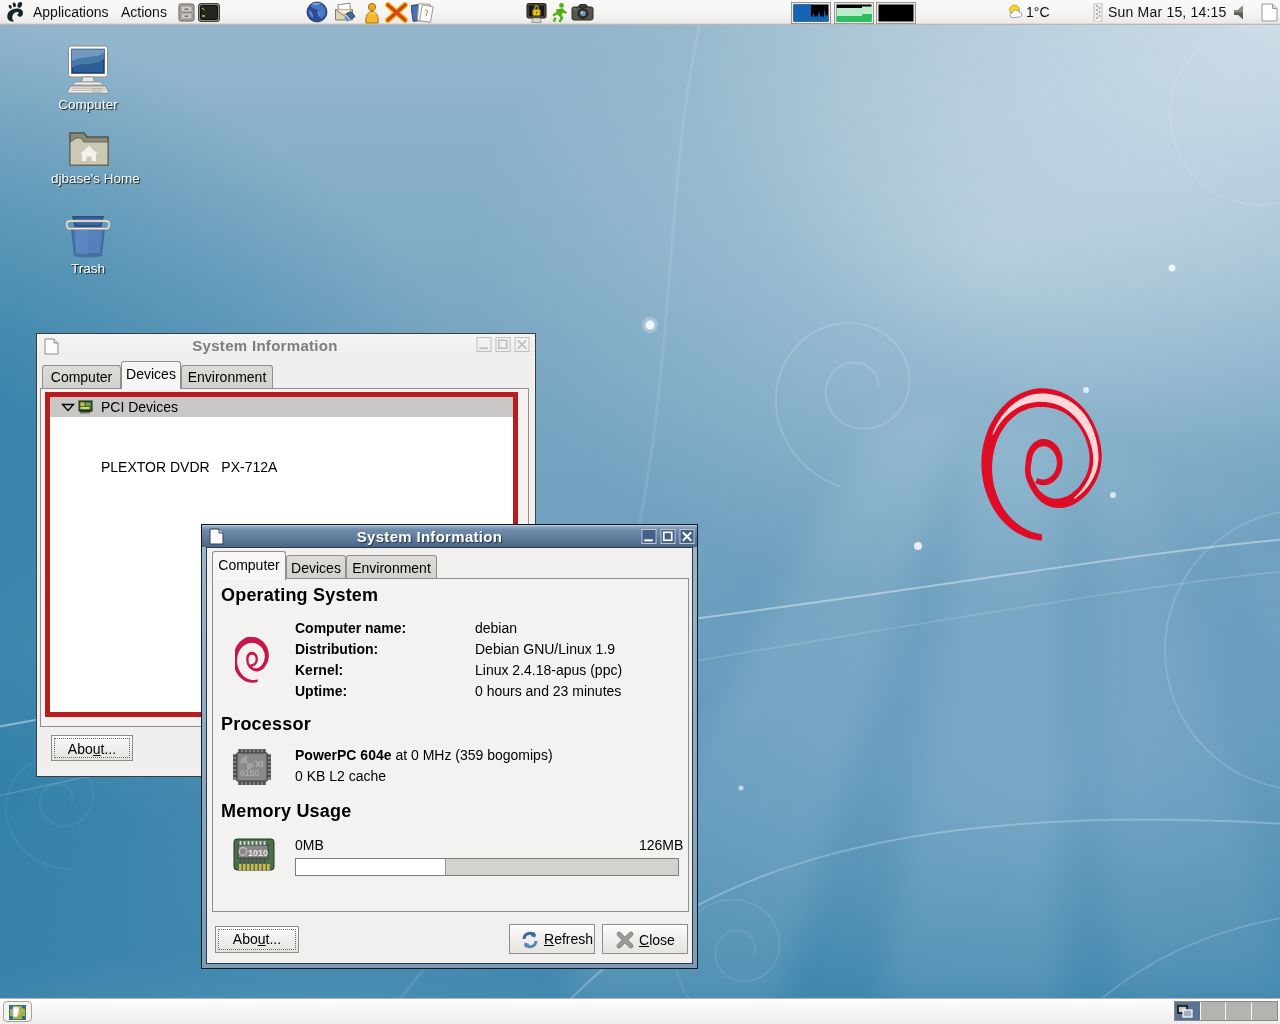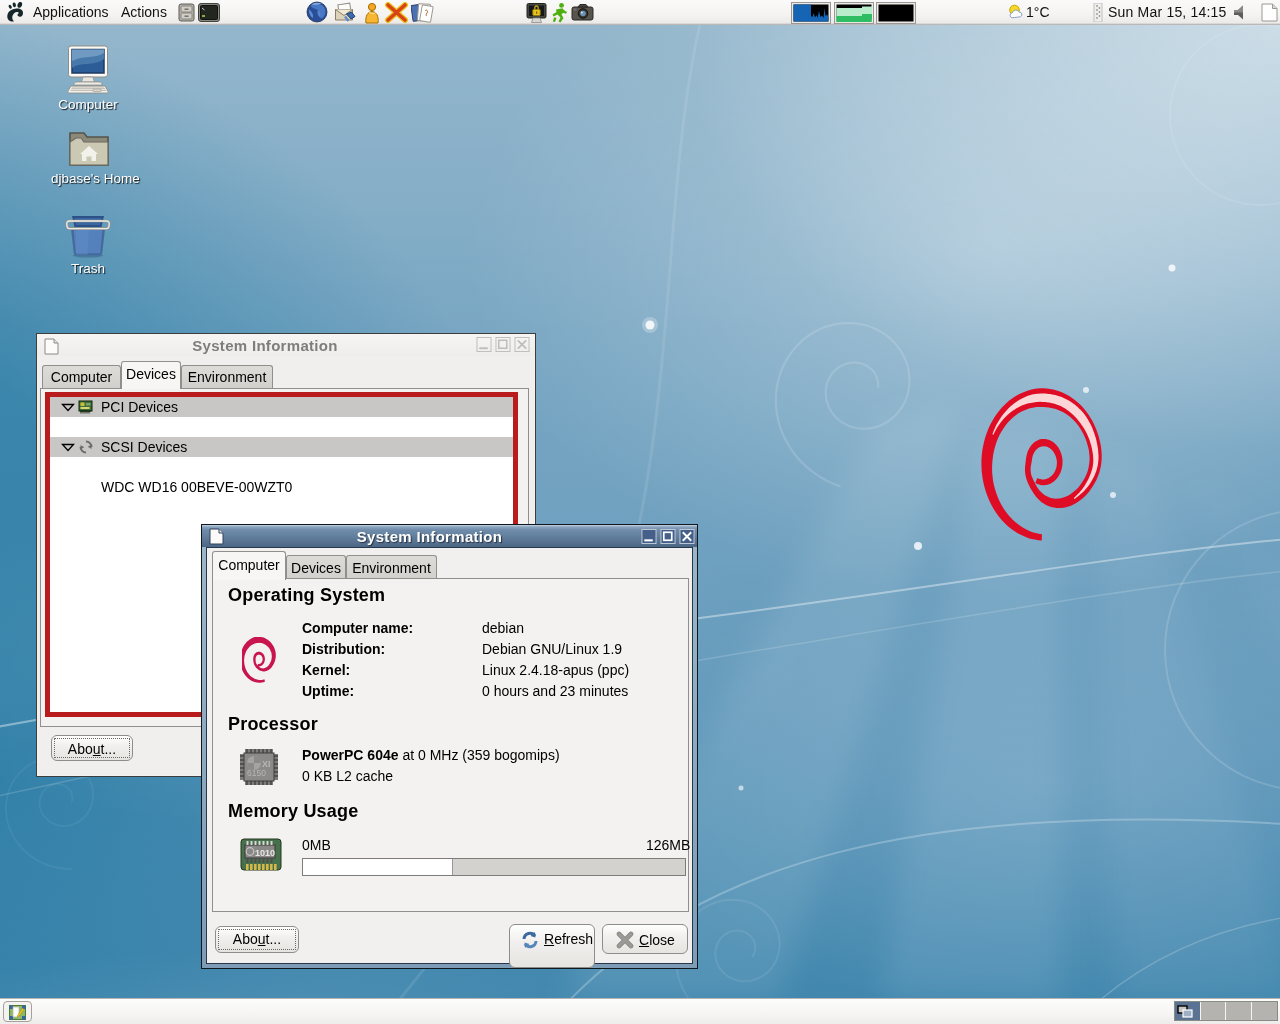--- a/index.html
+++ b/index.html
@@ -48,21 +48,21 @@
 #win2 .tbar { position:absolute; left:1px; top:1px; width:495px; height:22px;
  background:linear-gradient(180deg,#c3d3e2 0%,#8ba3bd 9%,#708cab 22%,#63809f 50%,#556f8e 82%,#4b6585 100%); }
 #win2 .tbar .ttl { position:absolute; left:20px; right:60px; top:3px; text-align:center; font-size:15px; font-weight:bold; color:#fff; text-shadow:1px 1px 1px rgba(0,0,0,0.55); letter-spacing:0.3px; }
 #win2 .body { position:absolute; left:5px; top:23px; width:487px; height:417px; border:1px solid #24384e; background:#f1f0ee; }
 .tbtn { position:absolute; top:4px; width:16px; height:15px; }
 
 .tab { position:absolute; font-size:14px; color:#000; text-align:center; background:linear-gradient(180deg,#dedcd9,#d2d0cc); border:1px solid #918f8b; border-bottom:none; border-radius:3px 3px 0 0; }
 .tab.on { background:#f7f6f4; z-index:3; }
 .page { position:absolute; background:#f3f2f0; border:1px solid #918f8b; }
 
-.gbtn { position:absolute; background:linear-gradient(180deg,#fefefe,#f1f0ee 40%,#e6e4e1); border:1px solid #8f8d89; border-radius:6px; font-size:14px; color:#000; }
+.gbtn { position:absolute; background:linear-gradient(180deg,#fefefe,#f1f0ee 40%,#e6e4e1); border:1px solid #8f8d89; border-radius:0; font-size:14px; color:#000; }
 
 .trow { position:absolute; left:0; width:100%; height:20px; font-size:14px; line-height:20px; }
 .trow.hdr { background:#c9c7c5; }
 .u { text-decoration:underline; }
 </style></head>
 <body>
 <div id="screen">
 <div id="wall">
 <svg width="1280" height="975" viewBox="0 24 1280 975" style="top:0">
  <g fill="none" stroke="#ffffff">
@@ -326,34 +326,22 @@
             </svg>
     <svg style="position:absolute;left:28px;top:2px" width="16" height="16" viewBox="0 0 16 16">
      <rect x="1" y="2" width="13" height="10" fill="#3f6e36" stroke="#10240c"></rect>
      <rect x="2.5" y="3.5" width="4" height="3.5" fill="#c8c03a"></rect>
      <rect x="8" y="4" width="4.5" height="2.5" fill="#7aa46e"></rect>
      <rect x="2.5" y="8" width="9" height="2" fill="#d8d470"></rect>
      <path d="M2 12 L13 12 M3 12 v2.5 M5 12 v2.5 M7 12 v2.5 M9 12 v2.5 M11 12 v2.5" stroke="#10240c"></path>
     </svg>
     <span style="position:absolute;left:51px">PCI Devices</span>
    </div>
-   <div class="trow hdr" style="top:40px">
-    <svg style="position:absolute;left:11px;top:6px" width="14" height="9" viewBox="0 0 14 9">
-              <path d="M1.5 1.5 L12.5 1.5 L7 7.5Z" fill="#c9c7c5" stroke="#000" stroke-width="1.3"></path>
-            </svg>
-    <svg style="position:absolute;left:28px;top:2px" width="16" height="16" viewBox="0 0 16 16">
-     <path d="M8 2.5 A5.5 5.5 0 0 1 13.5 8" fill="none" stroke="#6e6c68" stroke-width="2"></path>
-     <path d="M8 13.5 A5.5 5.5 0 0 1 2.5 8" fill="none" stroke="#6e6c68" stroke-width="2"></path>
-     <path d="M13.5 5.5 L13.5 10 L9.8 7.8Z" fill="#6e6c68"></path>
-     <path d="M2.5 10.5 L2.5 6 L6.2 8.2Z" fill="#6e6c68"></path>
-    </svg>
-    <span style="position:absolute;left:51px">SCSI Devices</span>
-   </div>
-   <div class="trow" style="top:80px">
-            <span style="position:absolute;left:51px">WDC WD16 00BEVE-00WZT0</span>
+   <div class="trow" style="top:60px">
+            <span style="position:absolute;left:51px">PLEXTOR DVDR&nbsp;&nbsp;&nbsp;PX-712A</span>
           </div>
   </div>
   <div class="gbtn" style="left:13px;top:379px;width:82px;height:26px">
    <div style="position:absolute;inset:2px;border:1px dotted #6a6864;border-radius:1px;text-align:center;line-height:20px">Abo<span class="u">u</span>t...</div>
   </div>
  </div>
 </div>
 
 <div class="win" id="win2">
  <div class="outer"></div>
@@ -374,21 +362,21 @@
   <svg class="tbtn" style="left:477px" width="16" height="16" viewBox="0 0 16 16">
           <rect x="0.5" y="0.5" width="15" height="15" fill="#44608a" stroke="#c4cdd8"></rect>
           <path d="M3.5 3.5 L12.5 12.5 M12.5 3.5 L3.5 12.5" stroke="#fff" stroke-width="2"></path>
         </svg>
  </div>
  <div class="body">
   <div class="tab on" style="left:5px;top:3px;width:74px;height:29px;line-height:26px;z-index:3">Computer</div>
   <div class="tab" style="left:79px;top:7px;width:60px;height:25px;line-height:25px;z-index:1">Devices</div>
   <div class="tab" style="left:139px;top:7px;width:91px;height:25px;line-height:25px;z-index:1">Environment</div>
   <div class="page" style="left:5px;top:30px;width:477px;height:334px;z-index:2"></div>
-  <div style="position:absolute;left:16px;top:30px;width:477px;height:334px;z-index:4;font-size:14px">
+  <div style="position:absolute;left:9px;top:30px;width:477px;height:334px;z-index:4;font-size:14px">
    <div style="position:absolute;left:5px;top:7px;font-size:18px;font-weight:bold;letter-spacing:0.2px">Operating System</div>
    <svg style="position:absolute;left:19px;top:59px" width="38" height="47" viewBox="229.5 635.5 38 47">
             <path d="M252.5 680.1 251.0 680.7 249.4 681.0 247.8 681.2 246.2 681.3 244.6 681.1 243.0 680.8 241.4 680.3 239.9 679.7 238.5 678.9 237.1 678.0 235.7 677.0 234.5 675.8 233.3 674.5 232.2 673.1 231.2 671.6 230.4 670.0 229.6 668.3 228.9 666.5 228.4 664.7 228.0 662.9 227.8 661.0 227.6 659.1 227.6 657.2 227.7 655.3 228.0 653.4 228.3 651.6 228.8 649.8 229.4 648.0 230.2 646.4 231.0 644.8 231.9 643.3 233.0 641.9 234.1 640.6 235.3 639.5 236.6 638.4 237.9 637.5 239.3 636.7 240.7 636.1 242.2 635.6 243.7 635.4 245.2 635.2 246.7 635.2 248.2 635.4 249.7 635.7 251.1 636.1 252.6 636.7 253.9 637.4 255.3 638.3 256.5 639.2 257.7 640.3 258.8 641.6 259.8 642.9 260.7 644.3 261.5 645.8 262.2 647.4 262.7 649.1 263.1 650.8 263.3 652.5 263.3 654.3 263.2 656.0 262.9 657.7 262.5 659.3 262.0 660.8 261.3 662.2 260.6 663.6 259.8 664.8 259.0 665.9 258.0 666.9 257.1 667.7 256.1 668.4 255.0 669.0 254.0 669.4 252.9 669.7 251.9 669.9 250.9 669.9 249.9 669.8 248.9 669.6 248.1 669.3 247.2 669.0 246.4 668.5 245.7 668.0 245.1 667.5 244.5 667.0 243.9 666.4 243.4 665.9 243.0 665.3 242.6 664.7 242.2 664.1 241.9 663.5 241.6 662.9 241.4 662.3 241.2 661.7 241.1 661.0 241.0 660.4 240.9 659.8 240.8 659.2 240.8 658.6 240.7 658.1 240.7 657.5 240.7 656.9 240.8 656.3 240.9 655.7 241.0 655.2 241.1 654.6 241.3 654.1 241.6 653.5 241.8 653.0 242.1 652.6 242.5 652.1 242.9 651.7 243.2 651.4 243.7 651.1 244.1 650.8 244.6 650.6 245.0 650.4 245.5 650.3 246.0 650.2 246.5 650.2 247.0 650.3 247.5 650.3 248.0 650.5 248.4 650.7 248.9 650.9 249.3 651.1 249.7 651.5 250.1 651.8 250.5 652.2 250.8 652.6 251.2 653.1 251.4 653.6 251.7 654.1 251.9 654.6 252.1 655.2 252.2 655.7 252.3 656.3 252.4 656.9 252.4 657.5 252.4 658.1 252.3 658.7 252.2 659.3 252.1 659.8 251.9 660.4 251.7 660.9 251.5 661.4 251.2 661.9 250.9 662.4 250.5 662.8 250.2 663.2 249.8 663.6 249.4 663.9 248.9 664.2 248.5 664.4 248.0 664.6 247.5 664.8 247.0 664.9 246.5 664.9 246.0 664.9 245.5 664.8 245.0 664.7 245.5 662.3 245.8 662.4 246.2 662.4 246.5 662.4 246.8 662.4 247.2 662.3 247.5 662.2 247.8 662.0 248.1 661.9 248.4 661.7 248.6 661.4 248.9 661.2 249.1 660.9 249.3 660.6 249.5 660.3 249.6 660.0 249.8 659.6 249.9 659.3 250.0 659.0 250.1 658.6 250.1 658.2 250.1 657.9 250.1 657.5 250.1 657.1 250.0 656.8 250.0 656.4 249.9 656.1 249.8 655.8 249.6 655.4 249.5 655.1 249.3 654.9 249.1 654.6 248.9 654.3 248.7 654.1 248.4 653.9 248.2 653.7 247.9 653.6 247.7 653.4 247.4 653.3 247.1 653.2 246.8 653.2 246.5 653.2 246.2 653.2 245.9 653.2 245.6 653.3 245.3 653.4 245.1 653.5 244.8 653.7 244.6 653.8 244.3 654.1 244.1 654.3 243.9 654.6 243.7 654.9 243.6 655.2 243.4 655.5 243.3 655.8 243.2 656.1 243.2 656.5 243.1 656.8 243.1 657.1 243.1 657.5 243.1 657.8 243.1 658.2 243.1 658.5 243.1 658.9 243.2 659.3 243.2 659.7 243.2 660.1 243.3 660.5 243.4 660.9 243.5 661.4 243.7 661.8 243.9 662.3 244.2 662.7 244.4 663.1 244.8 663.6 245.1 664.0 245.5 664.5 246.0 664.9 246.5 665.3 247.0 665.7 247.6 666.1 248.3 666.4 249.0 666.7 249.8 666.8 250.6 666.9 251.4 666.8 252.2 666.6 253.0 666.3 253.8 665.8 254.6 665.3 255.3 664.7 256.0 663.9 256.7 663.1 257.3 662.1 257.8 661.1 258.3 660.0 258.7 658.9 259.0 657.6 259.2 656.4 259.3 655.0 259.2 653.7 259.1 652.4 258.8 651.1 258.3 649.9 257.8 648.7 257.2 647.6 256.5 646.5 255.7 645.6 254.8 644.7 253.9 643.9 253.0 643.2 252.0 642.7 251.0 642.2 249.9 641.8 248.8 641.5 247.7 641.4 246.6 641.3 245.6 641.4 244.5 641.5 243.4 641.8 242.3 642.1 241.3 642.5 240.2 643.0 239.2 643.5 238.2 644.2 237.3 645.0 236.4 645.9 235.6 646.9 234.8 647.9 234.1 649.1 233.5 650.3 233.0 651.6 232.5 652.9 232.1 654.3 231.9 655.8 231.7 657.3 231.6 658.8 231.7 660.3 231.8 661.8 232.0 663.3 232.4 664.8 232.8 666.2 233.3 667.7 234.0 669.1 234.7 670.4 235.5 671.6 236.4 672.8 237.4 673.9 238.5 674.9 239.7 675.8 240.9 676.5 242.1 677.2 243.5 677.7 244.8 678.1 246.2 678.4 247.6 678.5 249.1 678.4 250.5 678.2 251.9 677.8Z" fill="#c8154e"></path>
           </svg>
    <div style="position:absolute;left:79px;top:42px;font-weight:bold">Computer name:</div>
    <div style="position:absolute;left:259px;top:42px">debian</div>
    <div style="position:absolute;left:79px;top:63px;font-weight:bold">Distribution:</div>
    <div style="position:absolute;left:259px;top:63px">Debian GNU/Linux 1.9</div>
    <div style="position:absolute;left:79px;top:84px;font-weight:bold">Kernel:</div>
    <div style="position:absolute;left:259px;top:84px">Linux 2.4.18-apus (ppc)</div>
@@ -435,21 +423,21 @@
    </svg>
    <div style="position:absolute;left:79px;top:259px">0MB</div>
    <div style="position:absolute;left:423px;top:259px;width:40px;text-align:left">126MB</div>
    <div style="position:absolute;left:79px;top:280px;width:384px;height:18px;border:1px solid #7e7c78;background:#d4d2cf">
     <div style="position:absolute;left:0;top:0;width:150px;height:16px;background:#fff;border-right:1px solid #9a9894"></div>
    </div>
   </div>
   <div class="gbtn" style="left:8px;top:378px;width:84px;height:27px">
    <div style="position:absolute;inset:2px;border:1px dotted #6a6864;border-radius:1px;text-align:center;line-height:19px">Abo<span class="u">u</span>t...</div>
   </div>
-  <div class="gbtn" style="left:302px;top:376px;width:86px;height:44px">
+  <div class="gbtn" style="left:302px;top:376px;width:86px;height:30px">
    <svg style="position:absolute;left:10px;top:5px" width="20" height="20" viewBox="0 0 20 20">
     <path d="M4 9 A6 6 0 0 1 15 6" fill="none" stroke="#3b6aa0" stroke-width="3"></path>
     <path d="M15 2 L15.5 7.5 L10.5 6Z" fill="#3b6aa0"></path>
     <path d="M16 11 A6 6 0 0 1 5 14" fill="none" stroke="#5585bb" stroke-width="3"></path>
     <path d="M5 18 L4.5 12.5 L9.5 14Z" fill="#5585bb"></path>
    </svg>
    <div style="position:absolute;left:34px;top:6px"><span class="u">R</span>efresh</div>
   </div>
   <div class="gbtn" style="left:395px;top:376px;width:86px;height:30px">
    <svg style="position:absolute;left:13px;top:6px" width="18" height="18" viewBox="0 0 18 18">

